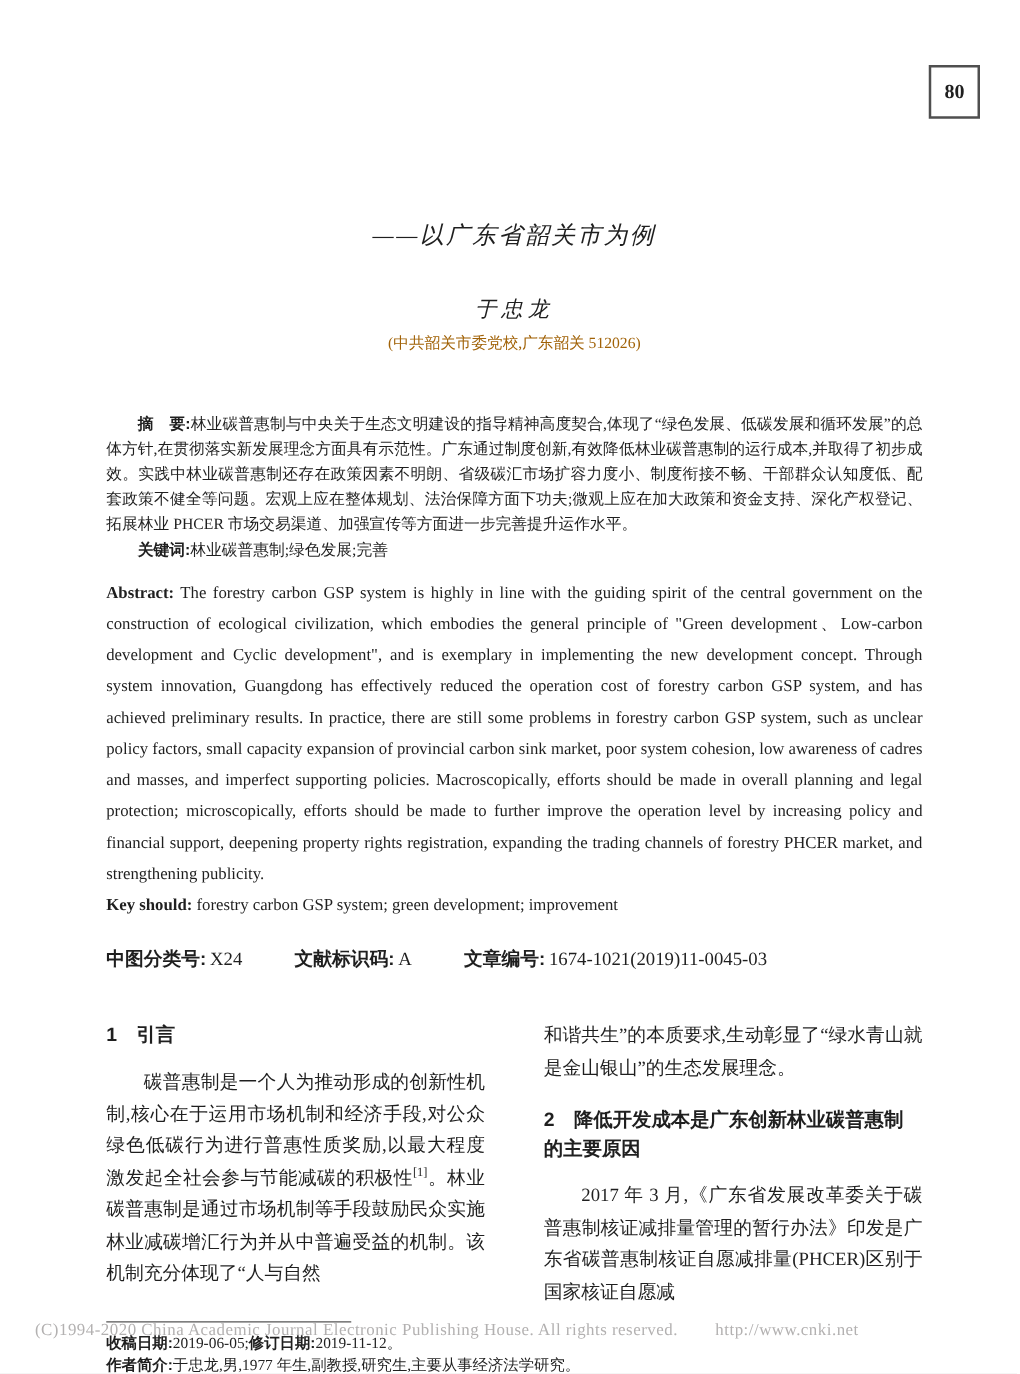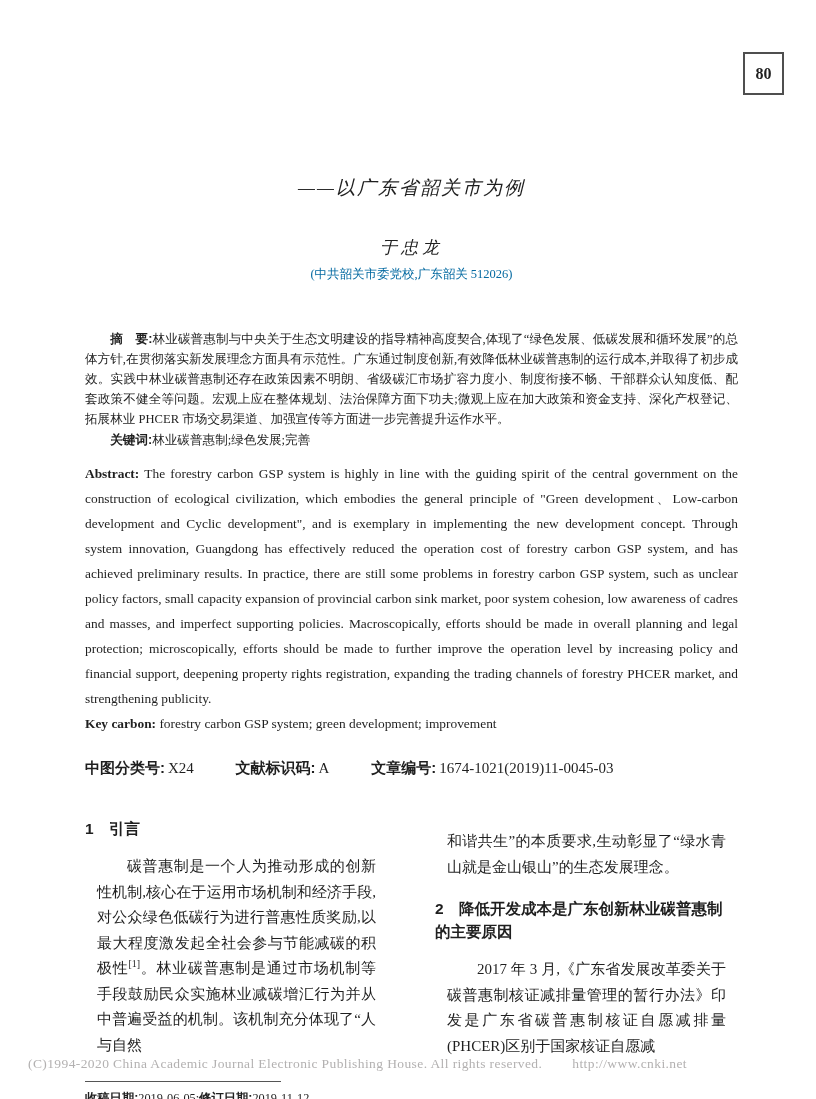--- a/index.html
+++ b/index.html
@@ -48,21 +48,21 @@
   }
   .author {
     margin-top: 35px;
     font-size: 17px;
     font-style: italic;
     letter-spacing: 4px;
   }
   .affiliation {
     margin-top: 7px;
     font-size: 12.5px;
-    color: #0369a1;
+    color: #a16207;
   }
 
   
   .meta { margin-top: 46px; }
   .label-cn {
     font-family: "Liberation Sans", sans-serif;
     font-weight: bold;
   }
   .label-en { font-weight: bold; }
   .abstract-cn {
@@ -107,21 +107,21 @@
   }
   .col { width: 306px; }
   .sec-heading {
     margin: 0 0 14px 0;
     font-family: "Liberation Sans", sans-serif;
     font-weight: bold;
     font-size: 15.5px;
     line-height: 23px;
   }
   .body-para {
-    margin: 12px;
+    margin: 0;
     font-size: 15px;
     line-height: 25.5px;
     text-align: justify;
     text-indent: 2em;
   }
   .body-para.cont { text-indent: 0; }
   .sec-heading.second { margin-top: 17px; }
   sup.ref { font-size: 10px; line-height: 0; }
 
   
@@ -165,21 +165,21 @@
     <div class="header">
       <div class="subtitle">——以广东省韶关市为例</div>
       <div class="author">于忠龙</div>
       <div class="affiliation">(中共韶关市委党校,广东韶关  512026)</div>
     </div>
 
     <div class="meta">
       <p class="abstract-cn"><span class="label-cn">摘　要:</span><span>林业碳普惠制与中央关于生态文明建设的指导精神高度契合,体现了“绿色发展、低碳发展和循环发展”的总体方针,在贯彻落实新发展理念方面具有示范性。广东通过制度创新,有效降低林业碳普惠制的运行成本,并取得了初步成效。实践中林业碳普惠制还存在政策因素不明朗、省级碳汇市场扩容力度小、制度衔接不畅、干部群众认知度低、配套政策不健全等问题。宏观上应在整体规划、法治保障方面下功夫;微观上应在加大政策和资金支持、深化产权登记、拓展林业 PHCER 市场交易渠道、加强宣传等方面进一步完善提升运作水平。</span></p>
       <p class="keywords-cn"><span class="label-cn">关键词:</span><span>林业碳普惠制;绿色发展;完善</span></p>
       <p class="abstract-en"><span class="label-en">Abstract:</span> <span>The forestry carbon GSP system is highly in line with the guiding spirit of the central government on the construction of ecological civilization, which embodies the general principle of "Green development、Low-carbon development and Cyclic development", and is exemplary in implementing the new development concept. Through system innovation, Guangdong has effectively reduced the operation cost of forestry carbon GSP system, and has achieved preliminary results. In practice, there are still some problems in forestry carbon GSP system, such as unclear policy factors, small capacity expansion of provincial carbon sink market, poor system cohesion, low awareness of cadres and masses, and imperfect supporting policies. Macroscopically, efforts should be made in overall planning and legal protection; microscopically, efforts should be made to further improve the operation level by increasing policy and financial support, deepening property rights registration, expanding the trading channels of forestry PHCER market, and strengthening publicity.</span></p>
-      <p class="keywords-en"><span class="label-en">Key carbon:</span> <span>forestry carbon GSP system; green development; improvement</span></p>
+      <p class="keywords-en"><span class="label-en">Key should:</span> <span>forestry carbon GSP system; green development; improvement</span></p>
       <p class="classification">
         <span class="group"><span class="label-cn">中图分类号:</span><span class="val">X24</span></span>
         <span class="group"><span class="label-cn">文献标识码:</span><span class="val">A</span></span>
         <span class="group"><span class="label-cn">文章编号:</span><span class="val">1674-1021(2019)11-0045-03</span></span>
       </p>
     </div>
 
     <div class="columns">
       <div class="col">
         <h2 class="sec-heading">1　引言</h2>

